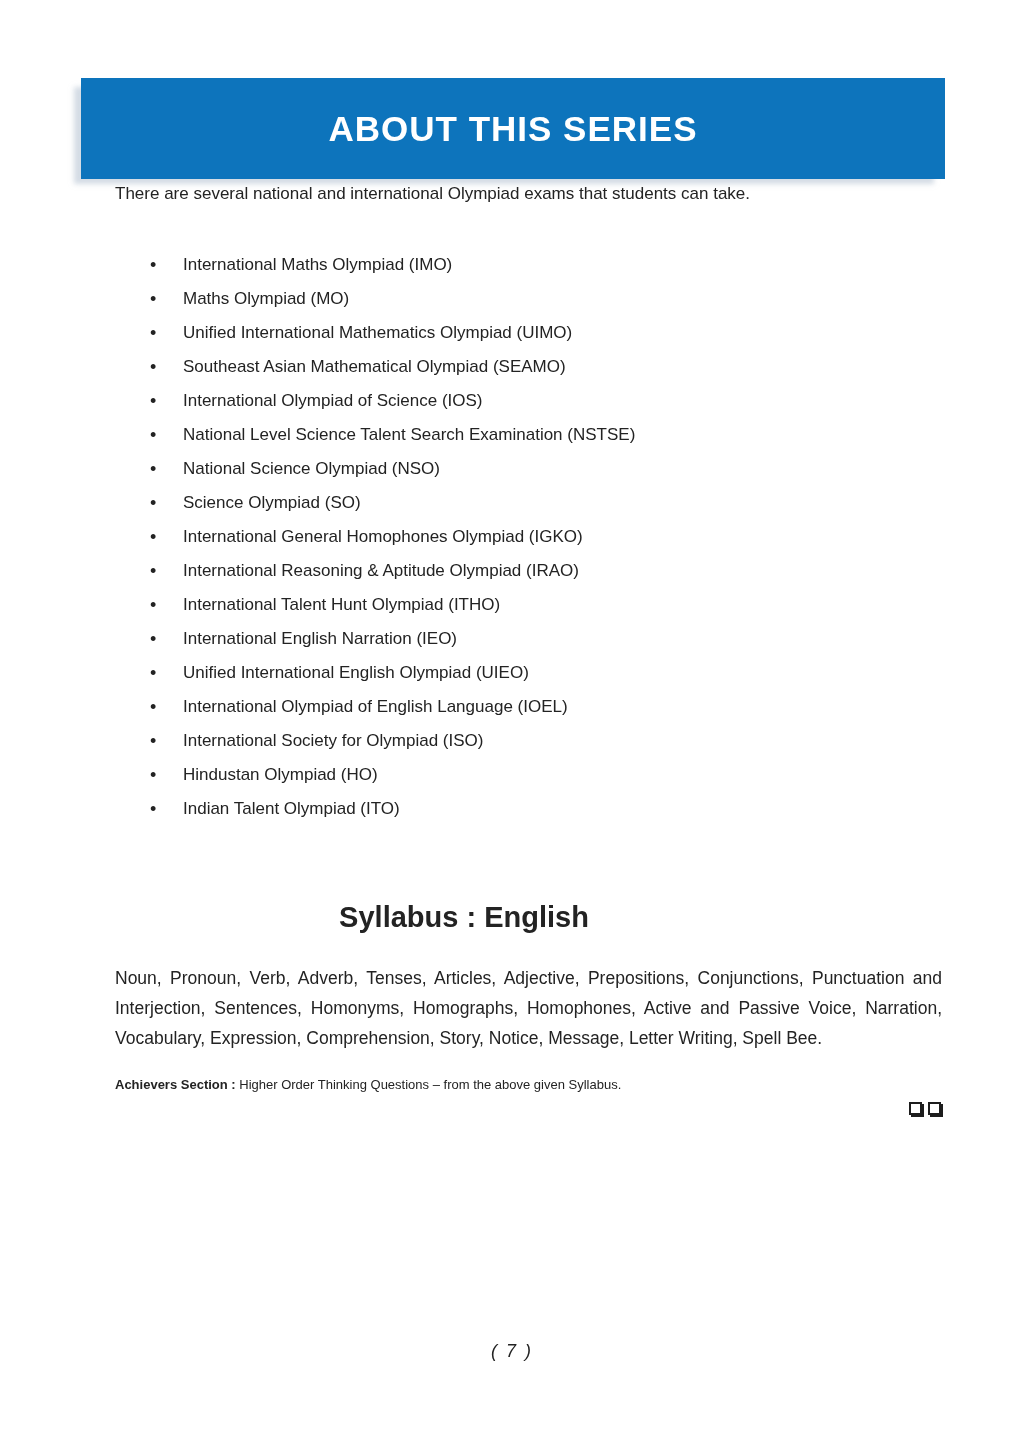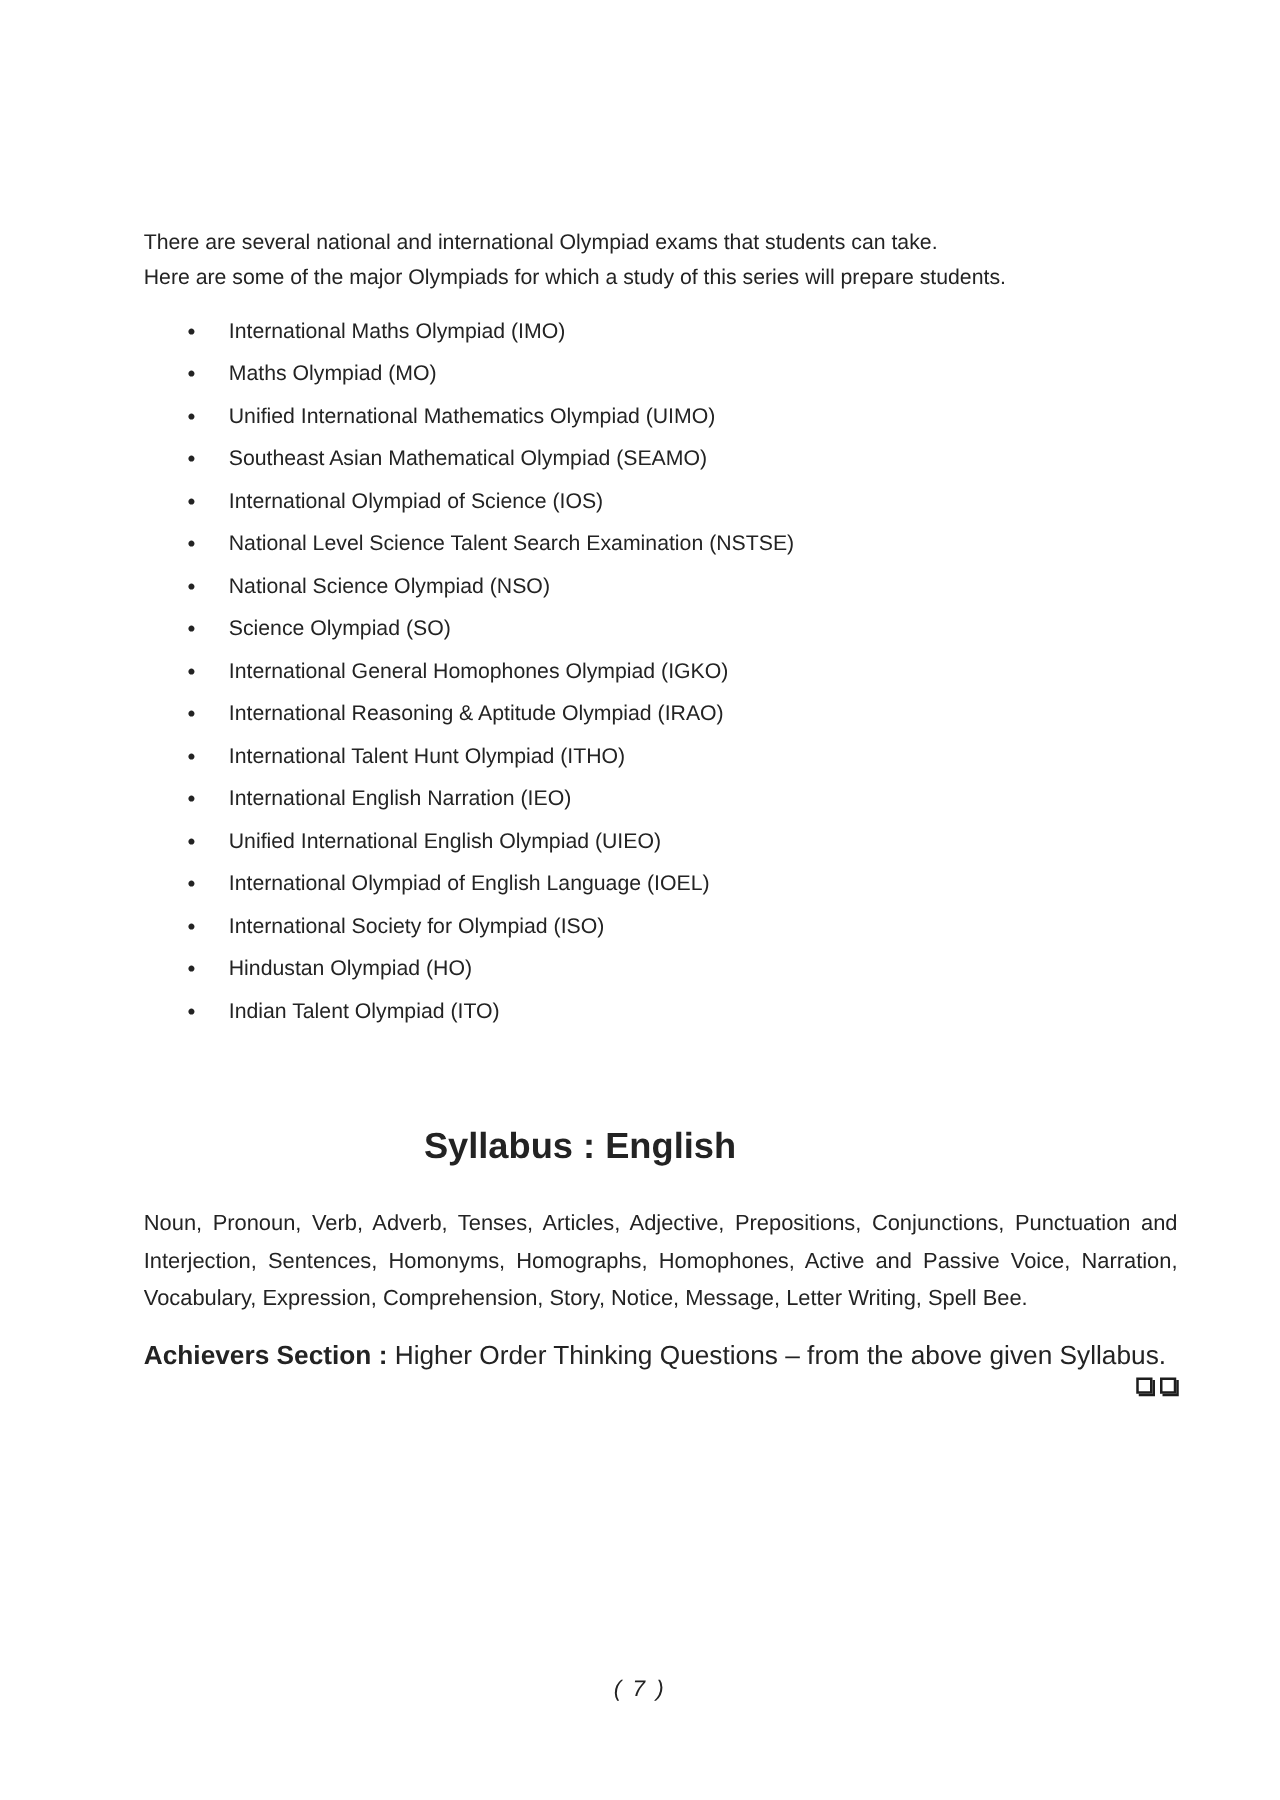--- a/index.html
+++ b/index.html
@@ -83,21 +83,21 @@
     width: 827px;
     font-size: 17.5px;
     line-height: 30px;
     text-align: justify;
   }
   .achievers {
     position: absolute;
     left: 115px;
     top: 1071px;
     width: 827px;
-    font-size: 21px;
+    font-size: 13px;
     line-height: 28px;
   }
   .achievers .label { font-weight: bold; }
   .end-marker {
     position: absolute;
     right: 83px;
     top: 1102px;
     display: flex;
     gap: 6px;
   }
@@ -118,24 +118,26 @@
     font-size: 18px;
     font-style: italic;
     letter-spacing: 2px;
   }
 </style>
 </head>
 <body>
 
 <div class="page">
 
+  <div class="banner">
+    <span class="banner-title">ABOUT THIS SERIES</span>
+  </div>
 
   <div class="intro">
     <p>There are several national and international Olympiad exams that students can take.</p>
-    <p>Here are some of the major Olympiads for which a study of this series will prepare students.</p>
   </div>
 
   <ul class="bullet-list">
     <li><span class="bullet">•</span><span>International Maths Olympiad (IMO)</span></li>
     <li><span class="bullet">•</span><span>Maths Olympiad (MO)</span></li>
     <li><span class="bullet">•</span><span>Unified International Mathematics Olympiad (UIMO)</span></li>
     <li><span class="bullet">•</span><span>Southeast Asian Mathematical Olympiad (SEAMO)</span></li>
     <li><span class="bullet">•</span><span>International Olympiad of Science (IOS)</span></li>
     <li><span class="bullet">•</span><span>National Level Science Talent Search Examination (NSTSE)</span></li>
     <li><span class="bullet">•</span><span>National Science Olympiad (NSO)</span></li>

